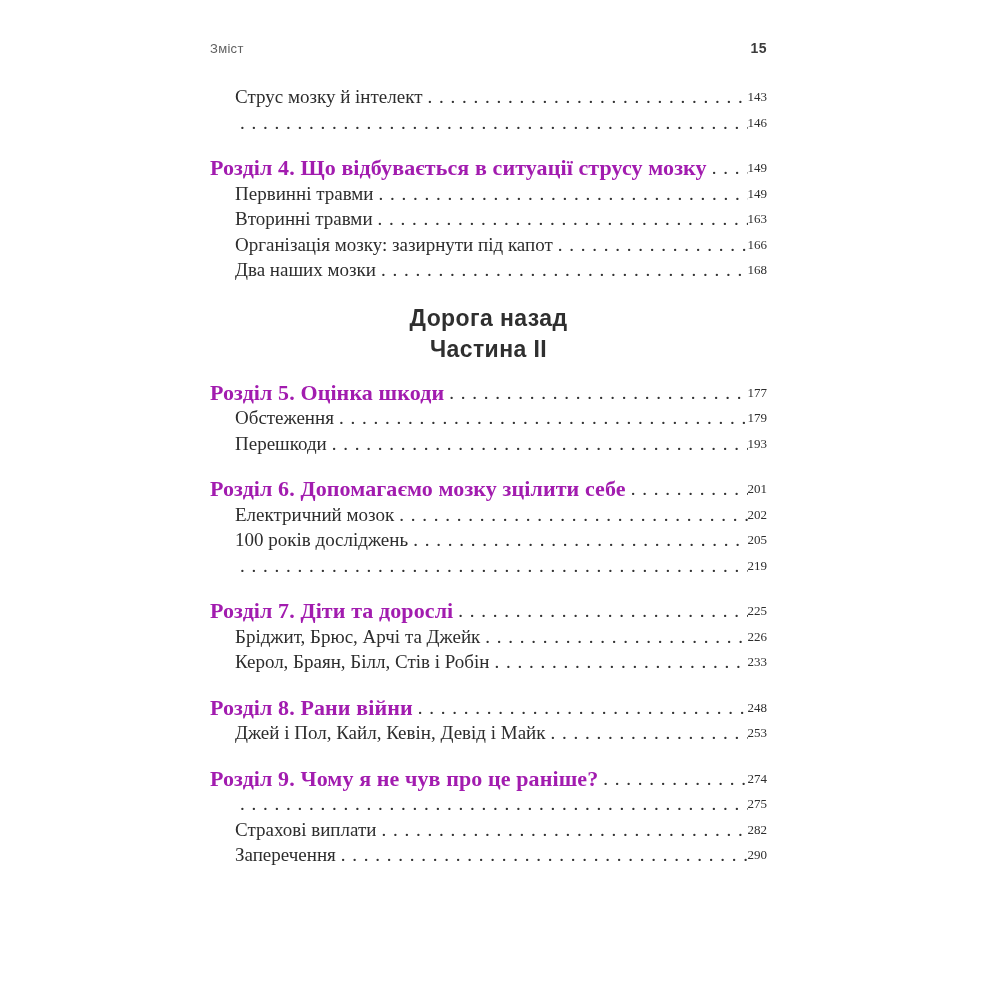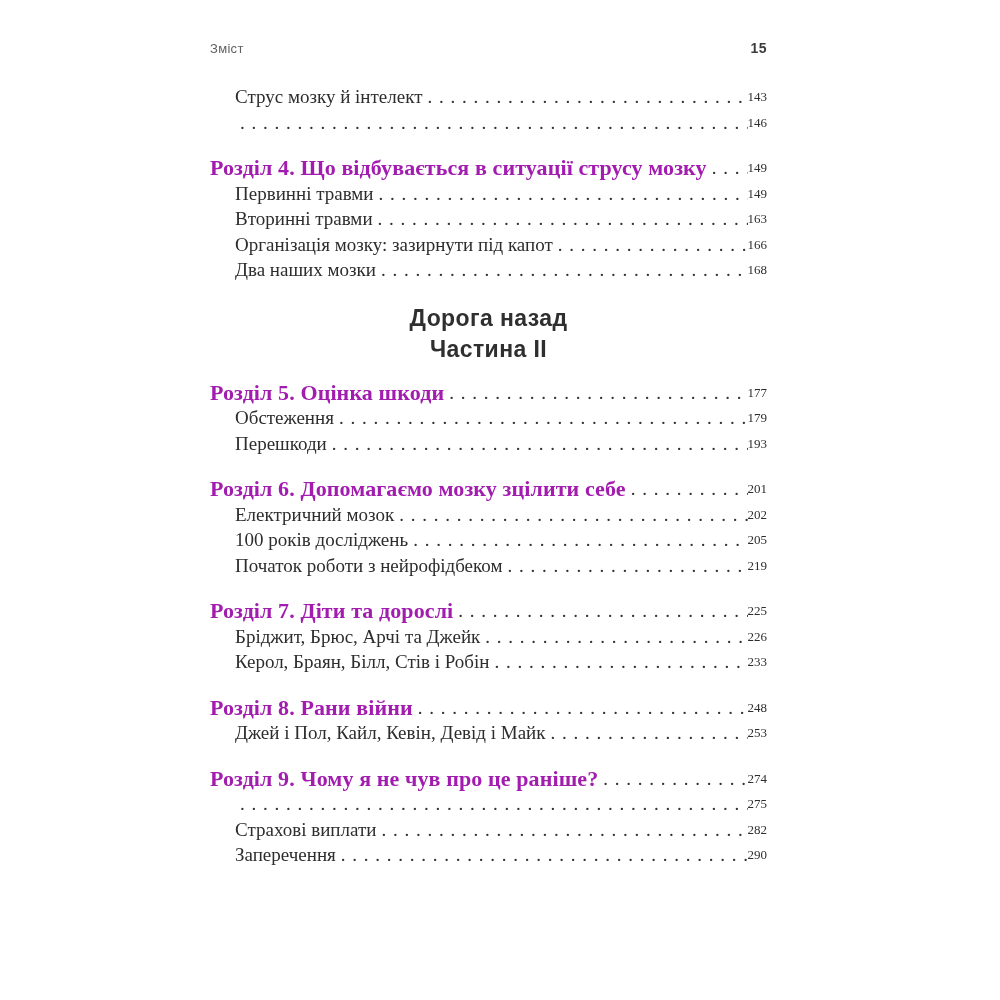--- a/index.html
+++ b/index.html
@@ -163,21 +163,20 @@
           <span class="title">Електричний мозок</span>
           <span class="leader"></span>
           <span class="page-num">202</span>
         </div>
         <div class="row sub">
           <span class="title">100 років досліджень</span>
           <span class="leader"></span>
           <span class="page-num">205</span>
         </div>
         <div class="row sub">
-          <span class="title">Початок роботи з нейрофідбеком</span>
           <span class="leader"></span>
           <span class="page-num">219</span>
         </div>
       </section>
       <section class="toc-group">
         <div class="row chapter">
           <span class="title">Розділ 7. Діти та дорослі</span>
           <span class="leader"></span>
           <span class="page-num">225</span>
         </div>

